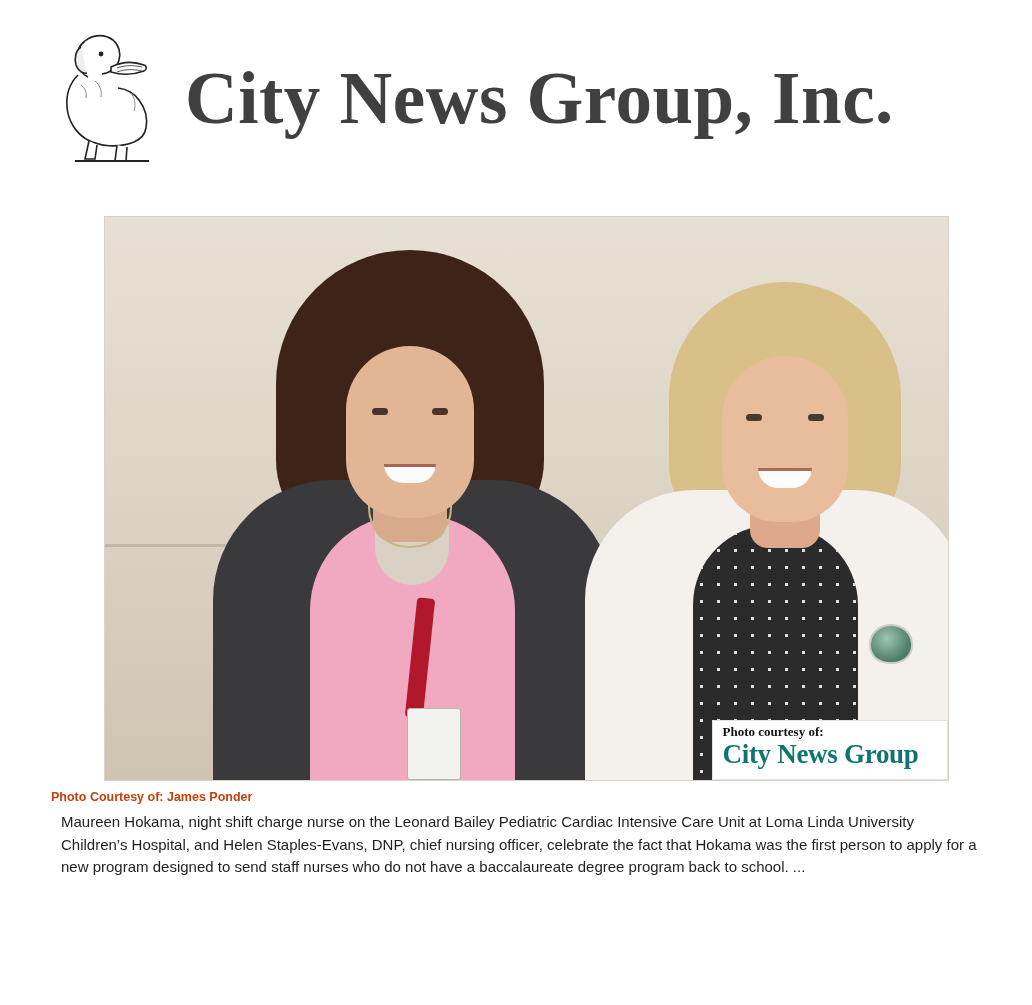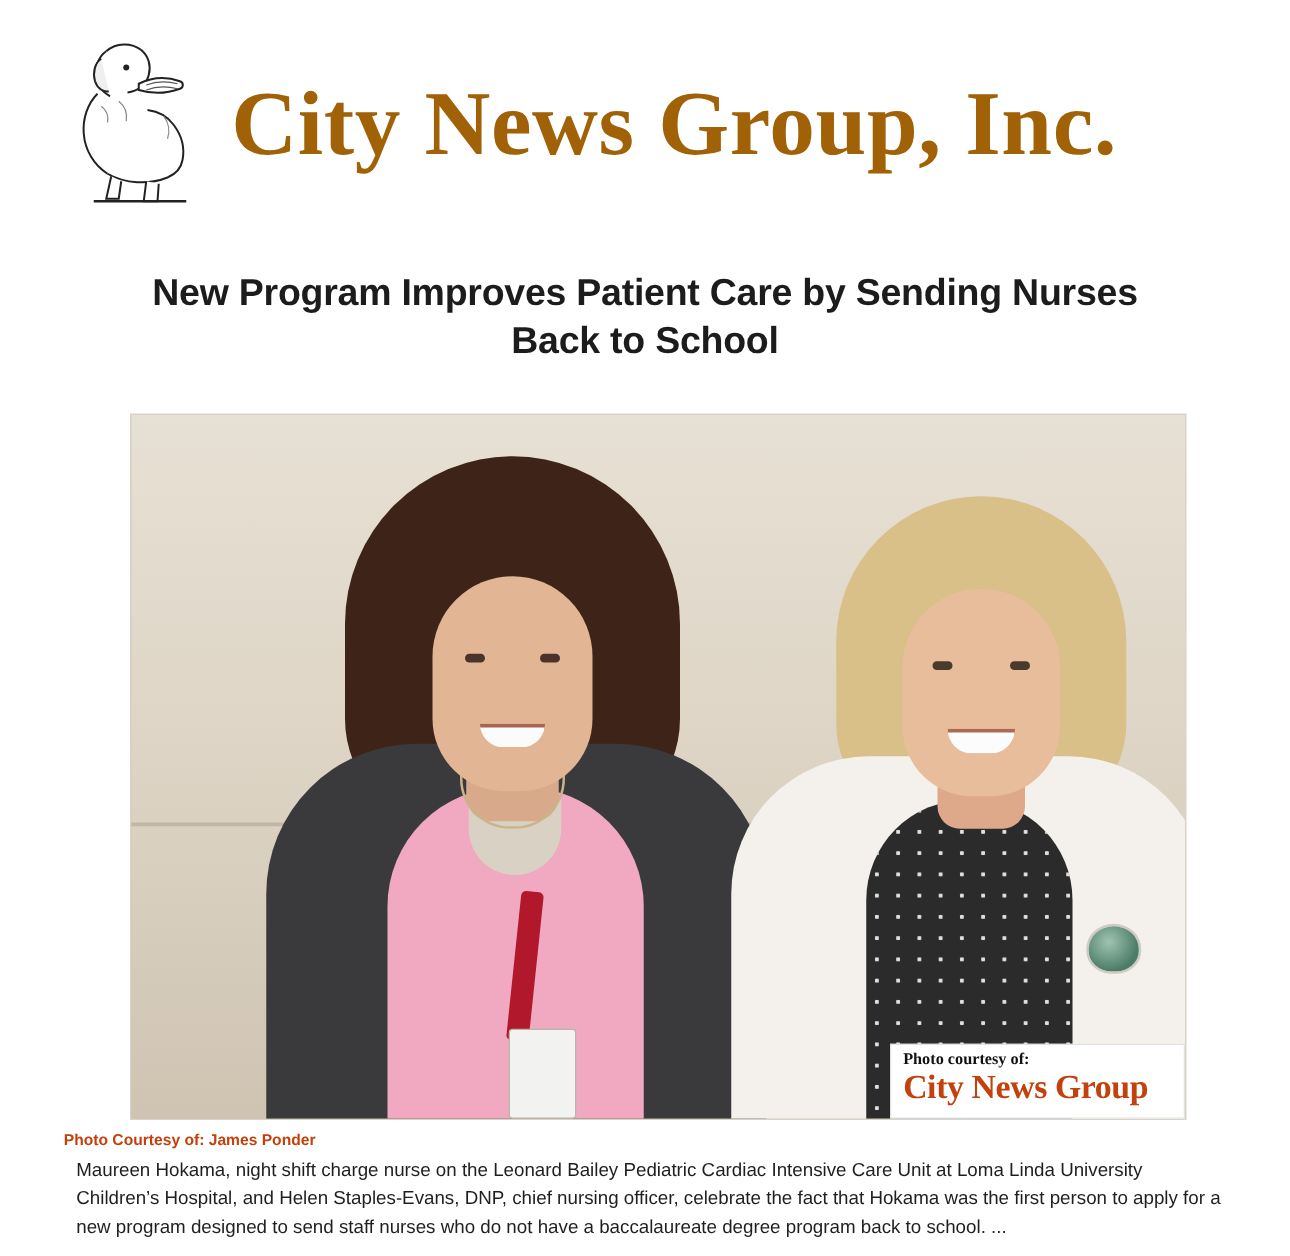--- a/index.html
+++ b/index.html
@@ -34,21 +34,21 @@
     flex: 0 0 120px;
     position: relative;
   }
   .logo-dog svg { display: block; }
   .masthead-title {
     flex: 1 1 auto;
     font-family: "Liberation Serif", serif;
     font-weight: bold;
     font-size: 73px;
     letter-spacing: 0.5px;
-    color: #a16207;
+    color: #404040;
     line-height: 1;
     padding-left: 14px;
     white-space: nowrap;
   }
 
   
   .headline {
     width: 860px;
     margin: 38px auto 0 auto;
     text-align: center;
@@ -319,21 +319,21 @@
     font-family: "Liberation Serif", serif;
     font-weight: bold;
     font-size: 13px;
     color: #111;
     line-height: 1.1;
   }
   .wm-line2 {
     font-family: "Liberation Serif", serif;
     font-weight: bold;
     font-size: 27px;
-    color: #c2410c;
+    color: #0f766e;
     line-height: 1.15;
     letter-spacing: -0.3px;
   }
 
   
   .caption-block {
     width: 930px;
     margin: 9px auto 0 auto;
   }
   .credit {
@@ -380,21 +380,20 @@
 
           <path d="M24 138h74" stroke="#222" stroke-width="2"></path>
 
           <path d="M30 62c4 3 6 8 5 13M44 58c5 4 7 10 6 16M80 70c4 5 5 12 3 18" stroke="#8a8a8a" stroke-width="1"></path>
         </g>
       </svg>
     </div>
     <div class="masthead-title">City News Group, Inc.</div>
   </div>
 
-  <h1 class="headline">New Program Improves Patient Care by Sending Nurses Back to School</h1>
 
   <div class="photo-wrap">
     <div class="photo">
       <div class="wall"></div>
 
       <div class="person-a">
         <div class="pa-hair"></div>
         <div class="pa-body"></div>
         <div class="pa-shirt"></div>
         <div class="pa-neck"></div>

